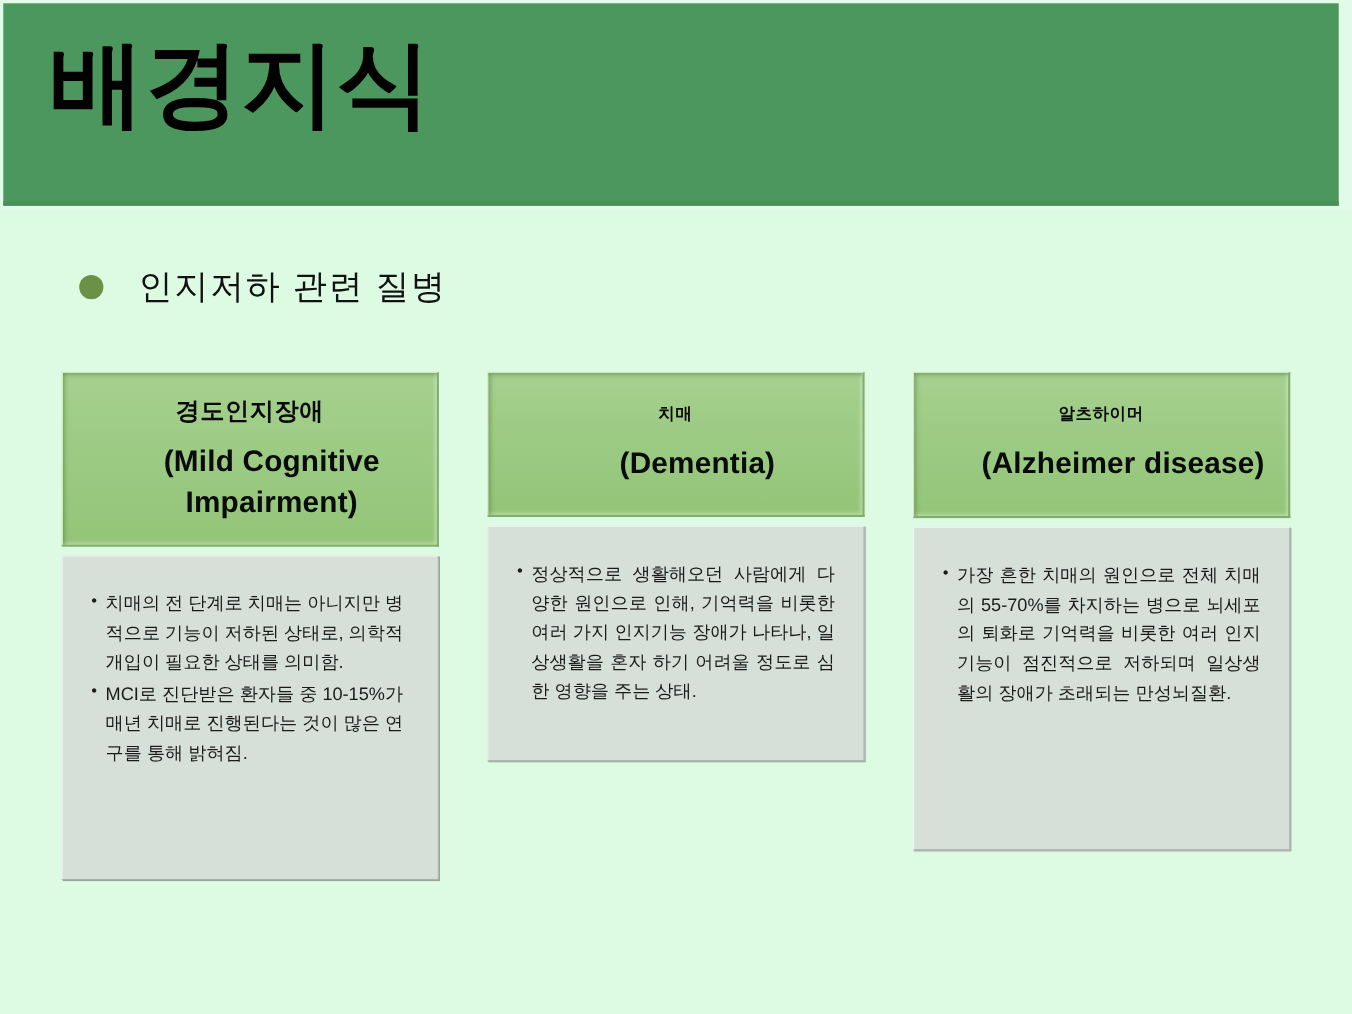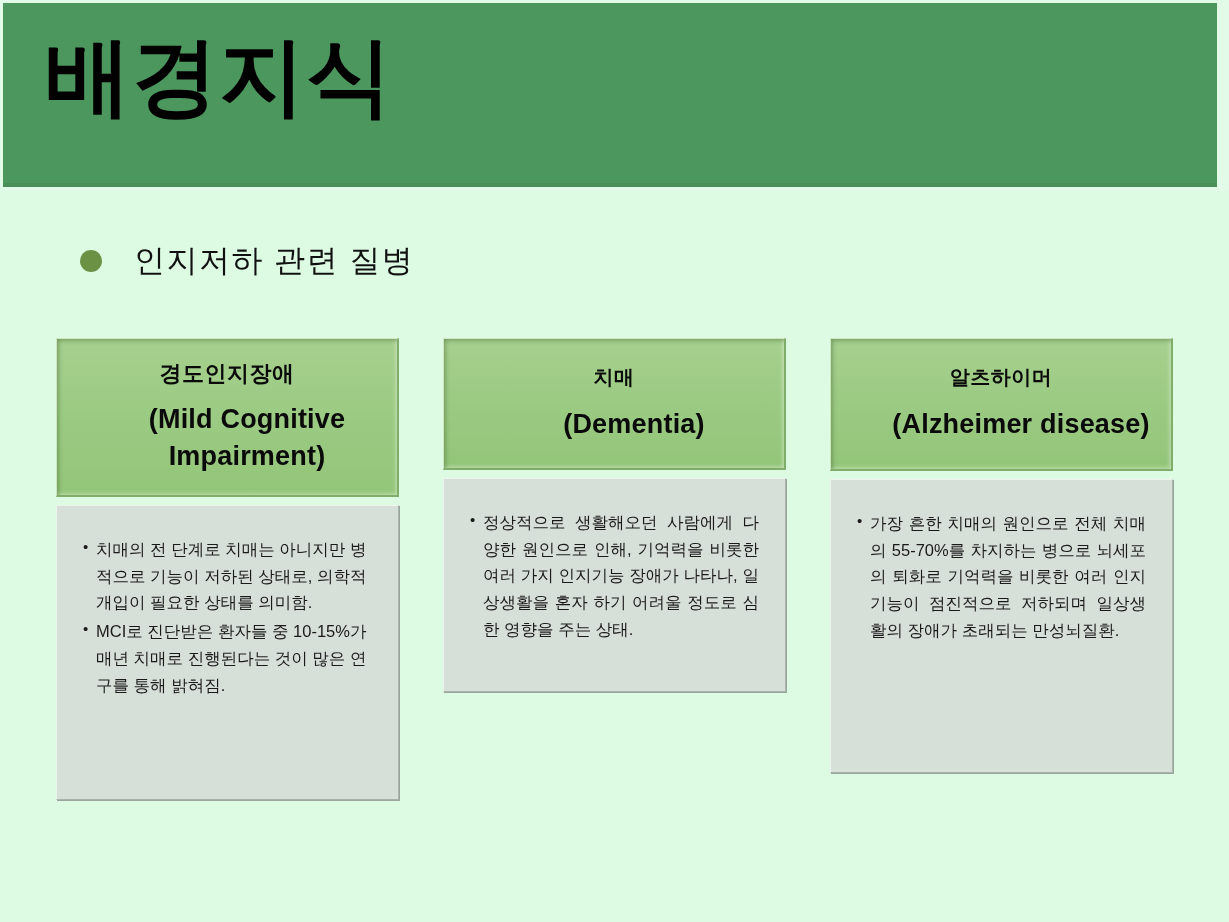--- a/index.html
+++ b/index.html
@@ -42,21 +42,21 @@
     font-weight: bold;
     color: #000000;
     letter-spacing: 1px;
     line-height: 1.05;
     white-space: nowrap;
   }
 
   
   #section-heading {
     position: absolute;
-    left: 80px;
+    left: 72px;
     top: 240px;
     display: flex;
     align-items: center;
   }
   #section-bullet-icon {
     width: 22px;
     height: 22px;
     border-radius: 50%;
     background: #6b9145;
     flex: 0 0 auto;
@@ -94,21 +94,21 @@
     text-align: center;
     color: #0a0a0a;
     font-weight: bold;
     padding: 6px 10px;
   }
   #card-0 .card-header { height: 159px; }
   #card-1 .card-header { height: 132px; }
   #card-2 .card-header { height: 133px; }
 
   .card-title-ko {
-    font-size: 20px;
+    font-size: 15px;
     line-height: 1.25;
     letter-spacing: 0.5px;
   }
   .card-title-en {
     font-size: 27px;
     line-height: 1.35;
     margin-top: 16px;
     letter-spacing: 0.2px;
     margin-left: 40px;
   }

